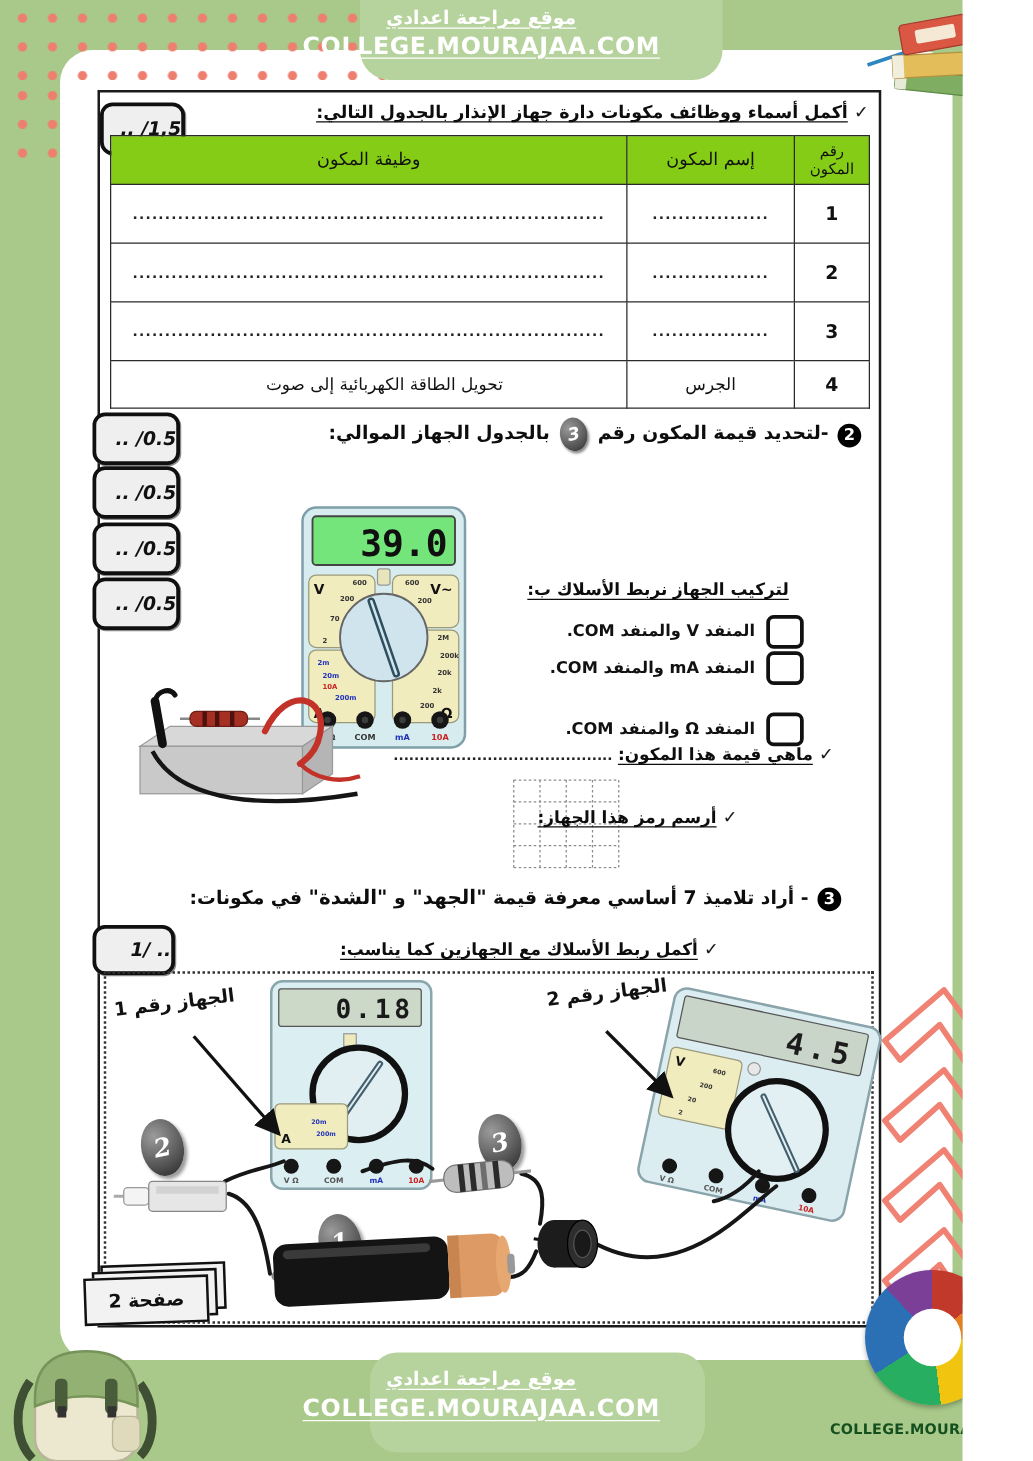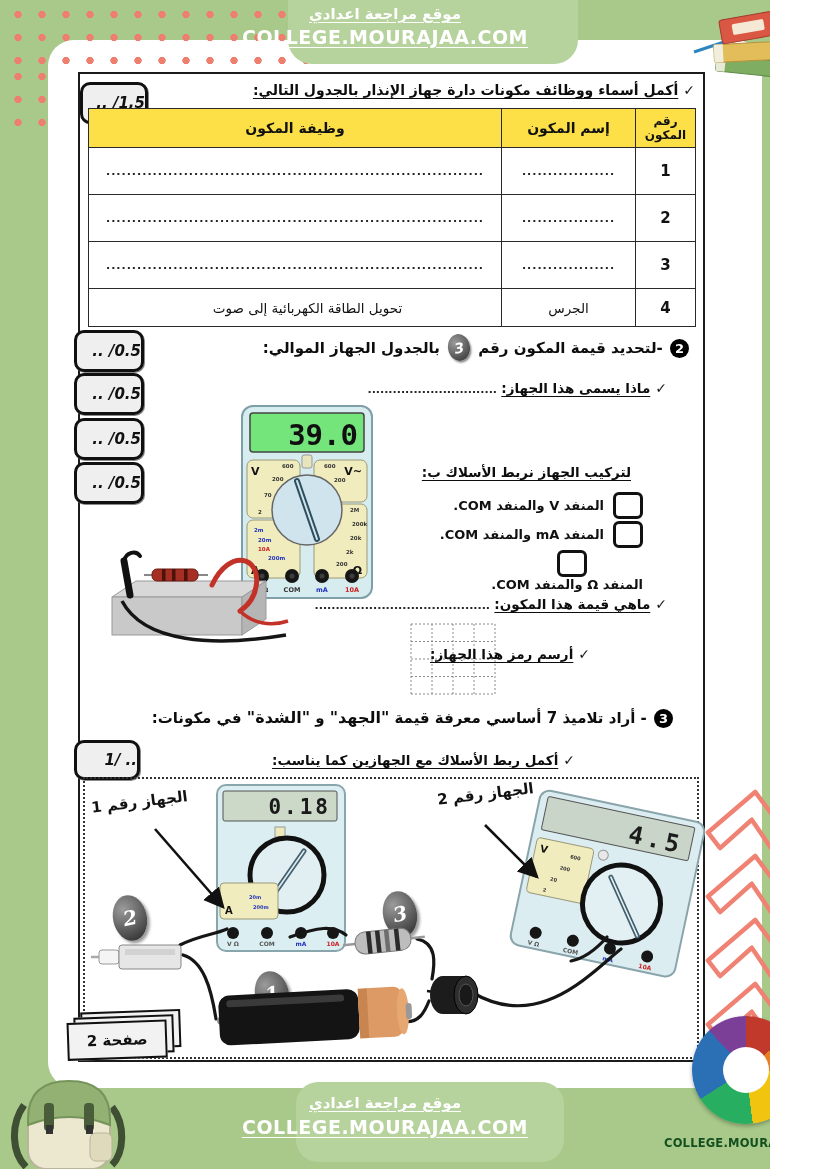--- a/index.html
+++ b/index.html
@@ -26,21 +26,21 @@
   .dotsrun{font-weight:bold;letter-spacing:1px;color:#222;font-size:11px;}
   .numcircle{display:inline-flex;width:19px;height:19px;border-radius:50%;background:#000;color:#fff;
              font-weight:bold;font-size:13px;align-items:center;justify-content:center;margin:0 2px;}
   .numbadge{display:inline-flex;width:22px;height:27px;border-radius:50%;
             background:radial-gradient(circle at 35% 30%,#9a9a9a,#2e2e2e);color:#fff;font-style:italic;
             font-weight:bold;font-size:14px;align-items:center;justify-content:center;margin:0 3px;
             transform:rotate(-10deg);box-shadow:1px 2px 2px rgba(0,0,0,.45);}
   
   table.comp{border-collapse:collapse;direction:rtl;width:608px;}
   table.comp td{border:1.6px solid #2a2a2a;text-align:center;vertical-align:middle;}
-  table.comp .hd{background:#fde047;font-weight:bold;font-size:14px;height:36px;}
+  table.comp .hd{background:#84cc16;font-weight:normal;font-size:14px;height:36px;}
   table.comp .numcell{font-weight:bold;font-size:15px;}
   
   .optrow{position:absolute;direction:rtl;display:flex;align-items:center;white-space:nowrap;}
   .cbox{width:24px;height:21px;border:3px solid #111;border-radius:6px;background:#fff;margin-left:9px;flex:0 0 auto;}
   .opttext{font-size:13px;font-weight:bold;}
   
   .dotted-box{position:absolute;left:3px;top:703px;width:612px;height:278px;border:2px dotted #333;}
   .badge{position:absolute;width:34px;height:46px;border-radius:50%;
          background:radial-gradient(circle at 35% 28%,#9b9b9b,#262626);color:#fff;font-style:italic;
          font-weight:bold;font-size:20px;display:flex;align-items:center;justify-content:center;
@@ -148,24 +148,20 @@
     <div class="score-box" style="left:-6px;top:299px;width:64px;height:36px;">
         <span>.. /0.5</span>
       </div>
     <div class="score-box" style="left:-6px;top:344px;width:64px;height:36px;">
         <span>.. /0.5</span>
       </div>
     <div class="score-box" style="left:-6px;top:388px;width:64px;height:36px;">
         <span>.. /0.5</span>
       </div>
 
-    <div class="line" style="right:36px;top:306px;">
-      <span class="check">✓</span><span class="u b">ماذا يسمى هذا الجهاز:</span>
-      <span class="dotsrun">...............................</span>
-    </div>
 
     <svg class="abs" style="left:160px;top:330px;" width="134" height="196" viewBox="0 0 134 196">
       <rect x="2" y="2" width="130" height="192" rx="11" fill="#d7ecef" stroke="#7f9fa8" stroke-width="2"></rect>
       <rect x="10" y="9" width="114" height="39" rx="3" fill="#74e57a" stroke="#444" stroke-width="1.5"></rect>
       <text class="disp" x="118" y="41" text-anchor="end" font-size="29" fill="#101010">39.0</text>
       <rect x="62" y="51" width="10" height="13" rx="2" fill="#e8e4bb" stroke="#999"></rect>
       <rect x="7" y="56" width="53" height="58" rx="6" fill="#f1ecbe" stroke="#9a9a7a"></rect>
       <rect x="74" y="56" width="53" height="42" rx="6" fill="#f1ecbe" stroke="#9a9a7a"></rect>
       <rect x="74" y="100" width="53" height="74" rx="6" fill="#f1ecbe" stroke="#9a9a7a"></rect>
       <rect x="7" y="116" width="53" height="58" rx="6" fill="#f1ecbe" stroke="#9a9a7a"></rect>
@@ -233,21 +229,21 @@
     <div class="line u b" style="right:72px;top:390px;">لتركيب الجهاز نربط الأسلاك ب:</div>
 
     <div class="optrow" style="right:60px;top:418px;">
       <span class="cbox"></span>
       <span class="opttext">المنفد V والمنفد COM.</span>
     </div>
     <div class="optrow" style="right:60px;top:447px;">
       <span class="cbox"></span>
       <span class="opttext">المنفد mA والمنفد COM.</span>
     </div>
-    <div class="optrow" style="right:60px;top:476px;flex-direction:column;">
+    <div class="optrow" style="right:60px;top:496px;">
       <span class="cbox"></span>
       <span class="opttext">المنفد Ω والمنفد COM.</span>
     </div>
 
     <div class="line" style="right:36px;top:522px;">
       <span class="check">✓</span><span class="u b">ماهي قيمة هذا المكون:</span>
       <span class="dotsrun">..........................................</span>
     </div>
 
     <svg class="abs" style="left:330px;top:549px;" width="86" height="72" viewBox="0 0 86 72">

